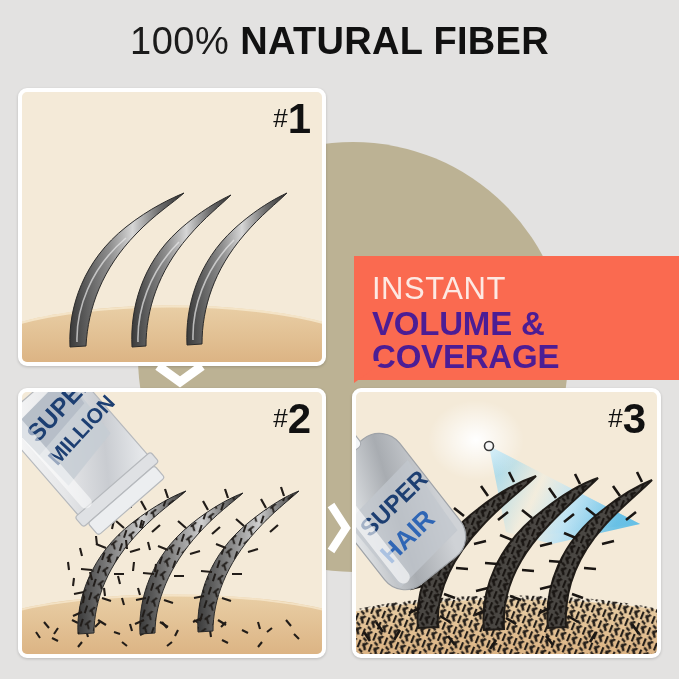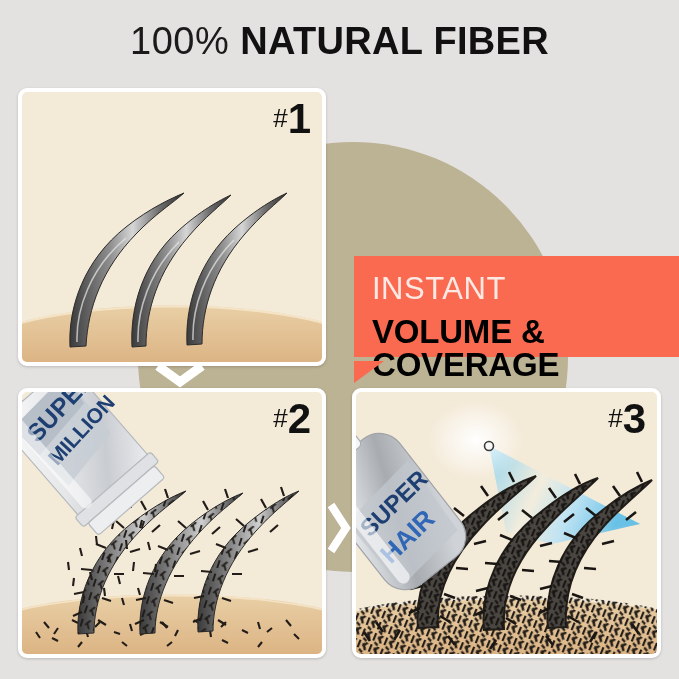--- a/index.html
+++ b/index.html
@@ -71,21 +71,21 @@
     line-height:1;
     white-space:nowrap;
   }
   .badge .hash{font-size:26px;font-weight:400;vertical-align:6px;}
   .badge .num{font-size:42px;font-weight:bold;letter-spacing:-1px;}
 
   
   .banner{
     position:absolute;
     left:354px; top:256px;
-    width:325px; height:101px;
+    width:325px; height:124px;
     background:#fa6a50;
     z-index:7;
   }
   .banner-tail{
     position:absolute;
     left:354px; top:361px;
     width:0;height:0;
     border-left:0 solid transparent;
     border-top:22px solid #fa6a50;
     border-right:30px solid transparent;
@@ -102,22 +102,22 @@
     font-size:31px;
     font-weight:300;
     letter-spacing:.5px;
     color:#fde9e3;
   }
   .banner-text .l2{
     display:block;
     font-size:33px;
     font-weight:bold;
     letter-spacing:-.2px;
-    margin-top:10px;
-    color:#000000;
+    margin-top:2px;
+    color:#4c1d95;
   }
 
   
   .chev{position:absolute;z-index:5;}
   #chev-down{left:152px; top:362px; width:56px; height:26px;}
   #chev-right{left:326px; top:500px; width:26px; height:56px;}
 </style>
 </head>
 <body>
 

